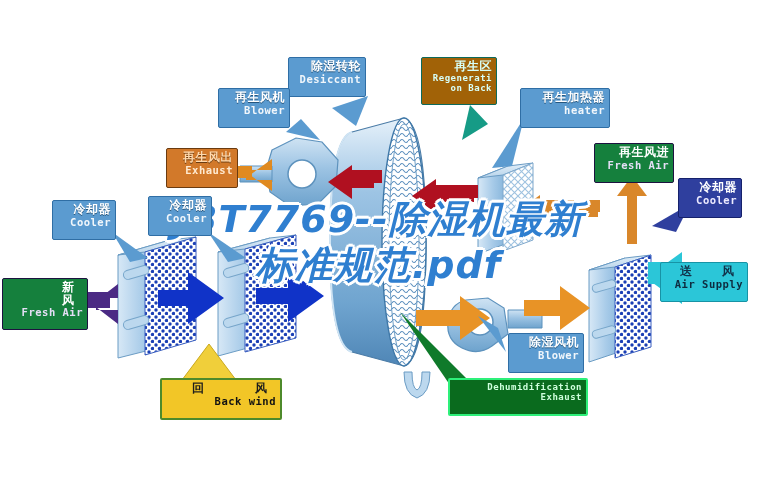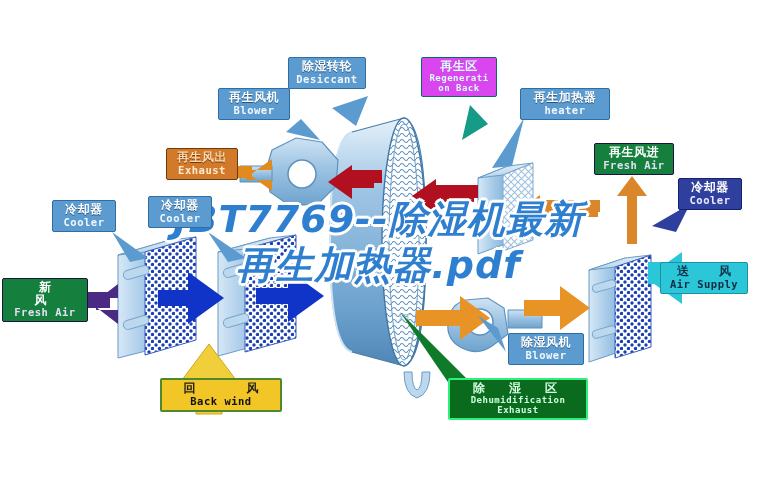--- a/index.html
+++ b/index.html
@@ -1,33 +1,33 @@
 <!DOCTYPE html>
 <html><head>
 <meta charset="utf-8">
 <style>
   html,body{margin:0;padding:0;background:#fff;}
   body{width:757px;height:488px;overflow:hidden;font-family:"Liberation Sans",sans-serif;}
   #stage{position:relative;width:757px;height:488px;background:#ffffff;}
 
   
-  .lbl{position:absolute;box-sizing:border-box;text-align:center;line-height:1.05;
-       padding:2px 4px 3px;border-radius:2px;letter-spacing:.5px;}
+  .lbl{position:absolute;box-sizing:border-box;text-align:right;line-height:1.05;
+       padding:2px 4px 11px;border-radius:2px;letter-spacing:.5px;}
   .lbl .cn{display:block;font-family:"DejaVu Sans",sans-serif;font-weight:700;font-size:12px;}
   .lbl .en{display:block;font-family:"DejaVu Sans Mono","Liberation Mono",monospace;font-weight:700;font-size:10.5px;margin-top:1px;}
   .lbl .en.sm{font-size:9px;}
 
   
   .sky   {background:#5b9bd0;border:1px solid #2f6ea5;color:#ffffff;}
   .sky   .cn{color:#ffffff;text-shadow:0 1px 0 #26577f;}
   .sky   .en{color:#f0f6fb;}
   .orange{background:#d2792a;border:1px solid #6a3b10;color:#ffe9cf;}
   .orange .cn{color:#ffd9ad;text-shadow:0 1px 0 #6a3b10;}
   .orange .en{color:#ffe9cf;}
-  .teal  {background:#d946ef;border:1px solid #0c6a5b;}
+  .teal  {background:#a16207;border:1px solid #0c6a5b;}
   .teal  .cn{color:#d8fff8;}
   .teal  .en{color:#d8fff8;}
   .purple{background:#15803d;border:1px solid #1d1240;}
   .purple .cn{color:#ffffff;}
   .purple .en{color:#e4def5;}
   .navy  {background:#2f3f9e;border:1px solid #16216b;}
   .navy  .cn{color:#ffffff;}
   .navy  .en{color:#eceaff;}
   .gold  {background:#f2c627;border:2px solid #4e8a2b;}
   .gold  .cn{color:#1d1d1d;}
@@ -211,21 +211,21 @@
       <path d="M690 204 L652 226 L676 232 Z" fill="#2f3f9e"></path>
       <path d="M112 232 L148 258 L130 262 Z"></path>
       <path d="M208 232 L246 258 L228 262 Z"></path>
       <path d="M498 328 L478 316 L506 352 Z"></path>
       <path d="M400 312 L470 382 L452 388 Z" fill="#0f7a2a"></path>
     </g>
   </svg>
 
   <div id="wm">
     <span>JBT7769--除湿机最新</span>
-    <span>再生加热器.pdf</span>
+    <span>标准规范.pdf</span>
   </div>
 
   <div class="lbl sky" style="left:288px;top:57px;width:78px;">
     <span class="cn">除湿转轮</span>
     <span class="en">Desiccant</span>
   </div>
 
   <div class="lbl sky" style="left:218px;top:88px;width:72px;">
     <span class="cn">再生风机</span>
     <span class="en">Blower</span>
@@ -276,21 +276,20 @@
     <span class="cn spread2">回　　风</span>
     <span class="en">Back wind</span>
   </div>
 
   <div class="lbl sky" style="left:508px;top:333px;width:76px;">
     <span class="cn">除湿风机</span>
     <span class="en">Blower</span>
   </div>
 
   <div class="lbl green" style="left:448px;top:378px;width:140px;">
-    <span class="cn">除　湿　区</span>
     <span class="en sm">Dehumidification</span>
     <span class="en sm">Exhaust</span>
   </div>
 
   <div class="lbl cyan" style="left:660px;top:262px;width:88px;">
     <span class="cn spread2">送　风</span>
     <span class="en">Air Supply</span>
   </div>
 
 </div>

